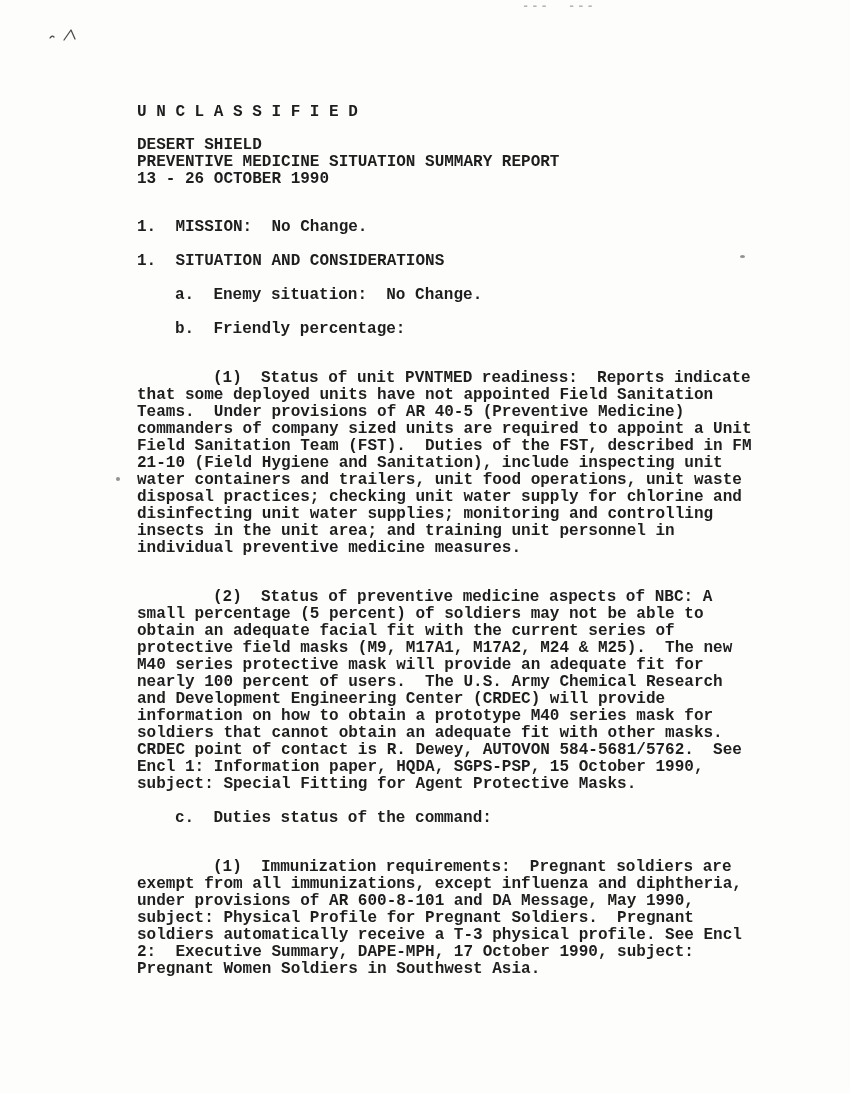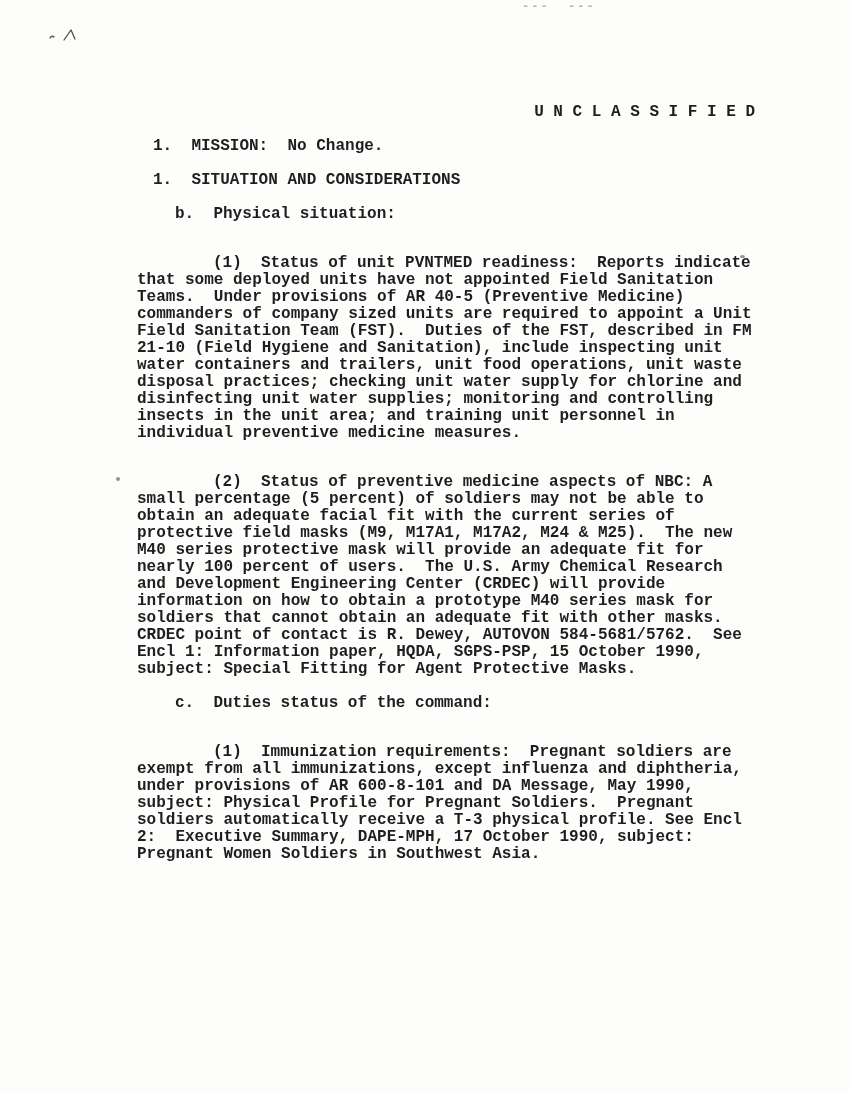--- a/index.html
+++ b/index.html
@@ -19,33 +19,33 @@
     font-size: 16px;
     line-height: 17px;
     color: #1e1e1e;
   }
   .content {
     position: absolute;
     left: 137px;
     top: 104px;
     width: 618px;
   }
-  .center { text-align: right; }
+  .center { text-align: left; }
   .classification {
     white-space: pre;
   }
   .title-block {
     margin-top: 16px;
     margin-bottom: 31px;
   }
   .para {
     margin: 17px 0 0 0;
     white-space: pre-wrap;
   }
-  .indent-level0 { margin-left: 16px; }
+  .indent-level0 { margin-left: 0; }
   .indent-level1 { margin-left: 38px; }
   .indent-level2 { text-indent: 76px; margin-top: 32px; }
   .top-dashes {
     position: absolute;
     top: 1px;
     left: 522px;
     color: #b5b5b2;
     font-size: 12px;
     line-height: 12px;
     letter-spacing: 2px;
@@ -78,25 +78,31 @@
     <path d="M16 13 L23 3 L27 12" stroke="#2c2c2c" stroke-width="1.3" fill="none" stroke-linecap="round" stroke-linejoin="round"></path>
   </svg>
 
   <div class="artifact-dot dot1"></div>
   <div class="artifact-dot dot2"></div>
 
   <div class="content">
 
     <div class="center classification">U N C L A S S I F I E D</div>
 
+    <div class="center title-block">
+      <div>DESERT SHIELD</div>
+      <div>PREVENTIVE MEDICINE SITUATION SUMMARY REPORT</div>
+      <div>13 - 26 OCTOBER 1990</div>
+    </div>
 
     <div class="body-text">
         <p class="para indent-level0">1.  MISSION:  No Change.</p>
         <p class="para indent-level0">1.  SITUATION AND CONSIDERATIONS</p>
-        <p class="para indent-level1">b.  Physical situation:</p>
+        <p class="para indent-level1">a.  Enemy situation:  No Change.</p>
+        <p class="para indent-level1">b.  Friendly percentage:</p>
         <p class="para indent-level2">(1)  Status of unit PVNTMED readiness:  Reports indicate that some deployed units have not appointed Field Sanitation Teams.  Under provisions of AR 40-5 (Preventive Medicine) commanders of company sized units are required to appoint a Unit Field Sanitation Team (FST).  Duties of the FST, described in FM 21-10 (Field Hygiene and Sanitation), include inspecting unit water containers and trailers, unit food operations, unit waste disposal practices; checking unit water supply for chlorine and disinfecting unit water supplies; monitoring and controlling insects in the unit area; and training unit personnel in individual preventive medicine measures.</p>
         <p class="para indent-level2">(2)  Status of preventive medicine aspects of NBC: A small percentage (5 percent) of soldiers may not be able to obtain an adequate facial fit with the current series of protective field masks (M9, M17A1, M17A2, M24 &amp; M25).  The new M40 series protective mask will provide an adequate fit for nearly 100 percent of users.  The U.S. Army Chemical Research and Development Engineering Center (CRDEC) will provide information on how to obtain a prototype M40 series mask for soldiers that cannot obtain an adequate fit with other masks.  CRDEC point of contact is R. Dewey, AUTOVON 584-5681/5762.  See Encl 1: Information paper, HQDA, SGPS-PSP, 15 October 1990, subject: Special Fitting for Agent Protective Masks.</p>
         <p class="para indent-level1">c.  Duties status of the command:</p>
         <p class="para indent-level2">(1)  Immunization requirements:  Pregnant soldiers are exempt from all immunizations, except influenza and diphtheria, under provisions of AR 600-8-101 and DA Message, May 1990, subject: Physical Profile for Pregnant Soldiers.  Pregnant soldiers automatically receive a T-3 physical profile. See Encl 2:  Executive Summary, DAPE-MPH, 17 October 1990, subject: Pregnant Women Soldiers in Southwest Asia.</p>
       </div>
 
   </div>
 </div>
 
 </body></html>

